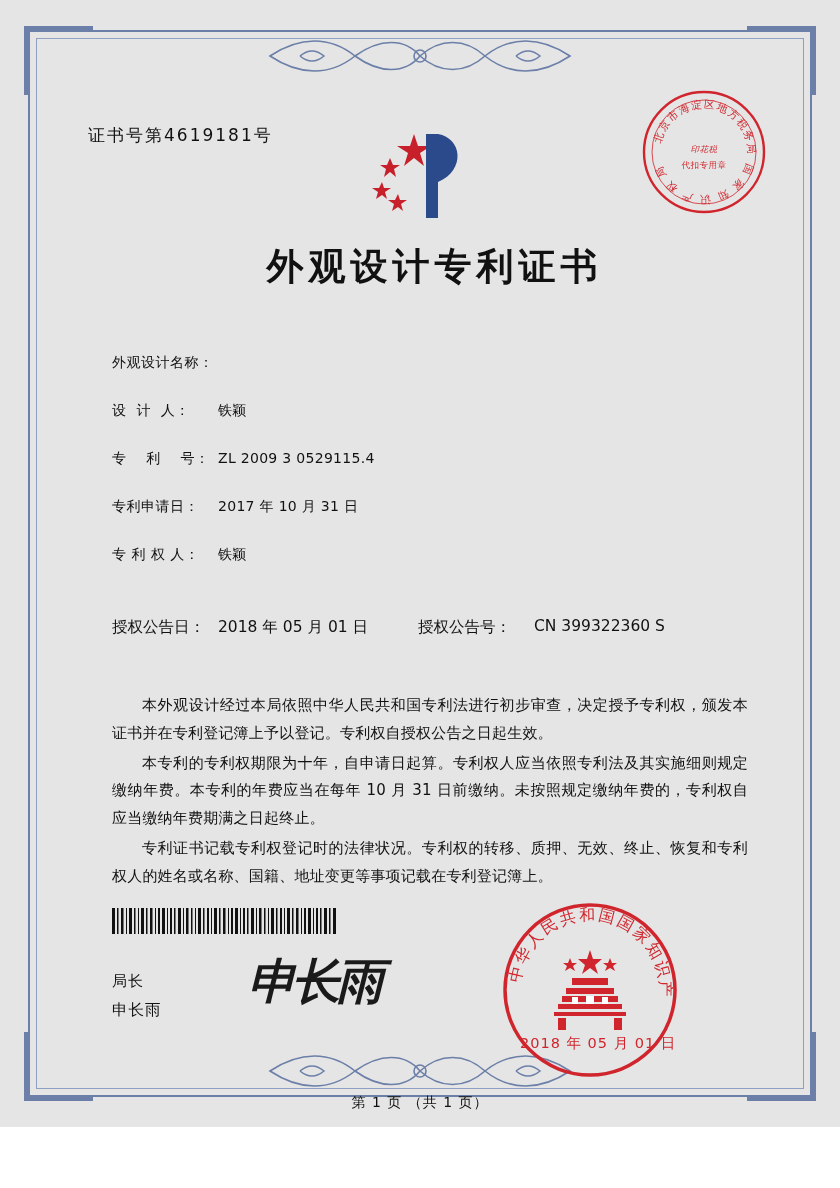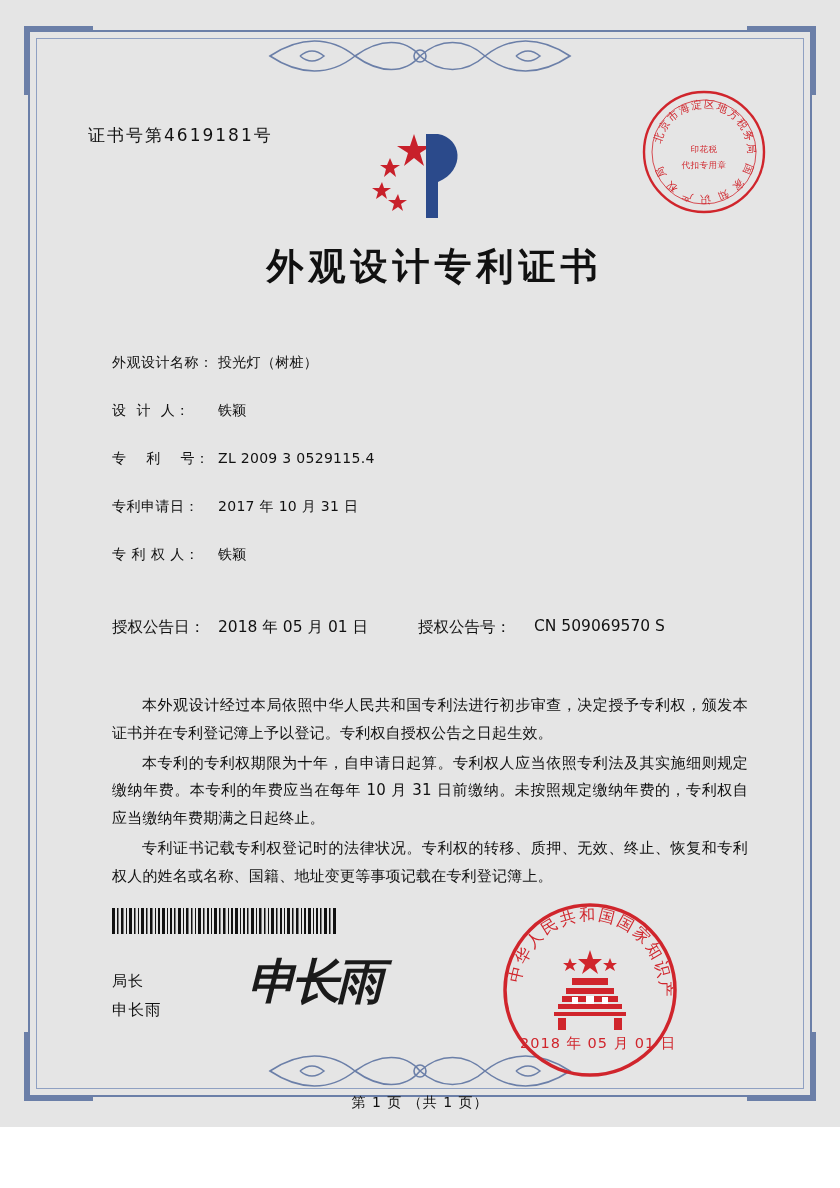--- a/index.html
+++ b/index.html
@@ -91,21 +91,21 @@
     width: 128px;
     height: 128px;
   }
   .red-seal .seal-txt {
     position: absolute;
     color: #d0252c;
     font-size: 8.5px;
     letter-spacing: 0.5px;
     white-space: nowrap;
   }
-  .seal-center-2 { left: 50%; top: 56px;  transform: translateX(-50%); }
+  .seal-center-2 { left: 50%; top: 56px;  transform: translateX(-50%); font-style: italic; }
   .seal-center-3 { left: 50%; top: 72px;  transform: translateX(-50%); }
 
   .doc-title {
     position: absolute;
     left: 0;
     right: 0;
     top: 242px;
     text-align: center;
     font-size: 37px;
     font-weight: bold;
@@ -309,21 +309,20 @@
     </svg>
     <div class="seal-txt seal-center-2">印花税</div>
     <div class="seal-txt seal-center-3">代扣专用章</div>
   </div>
 
   <div class="doc-title">外观设计专利证书</div>
 
   <div class="fields">
     <div class="field-row">
       <div class="field-label">外观设计名称：</div>
-      <div class="field-value">投光灯（树桩）</div>
     </div>
     <div class="field-row">
       <div class="field-label">设  计  人：</div>
       <div class="field-value">铁颖</div>
     </div>
     <div class="field-row">
       <div class="field-label">专    利    号：</div>
       <div class="field-value">ZL 2009 3 0529115.4</div>
     </div>
     <div class="field-row">
@@ -333,21 +332,21 @@
     <div class="field-row">
       <div class="field-label">专 利 权 人：</div>
       <div class="field-value">铁颖</div>
     </div>
   </div>
 
   <div class="grant-row">
     <div class="gl">授权公告日：</div>
     <div class="gv">2018 年 05 月 01 日</div>
     <div class="gl2">授权公告号：</div>
-    <div class="gv2">CN 509069570 S</div>
+    <div class="gv2">CN 399322360 S</div>
   </div>
 
   <div class="paras">
     <p>本外观设计经过本局依照中华人民共和国专利法进行初步审查，决定授予专利权，颁发本证书并在专利登记簿上予以登记。专利权自授权公告之日起生效。</p>
     <p>本专利的专利权期限为十年，自申请日起算。专利权人应当依照专利法及其实施细则规定缴纳年费。本专利的年费应当在每年 10 月 31 日前缴纳。未按照规定缴纳年费的，专利权自应当缴纳年费期满之日起终止。</p>
     <p>专利证书记载专利权登记时的法律状况。专利权的转移、质押、无效、终止、恢复和专利权人的姓名或名称、国籍、地址变更等事项记载在专利登记簿上。</p>
   </div>
 
   <svg class="barcode" viewBox="0 0 224 26" preserveAspectRatio="none">
     <g fill="#111">

